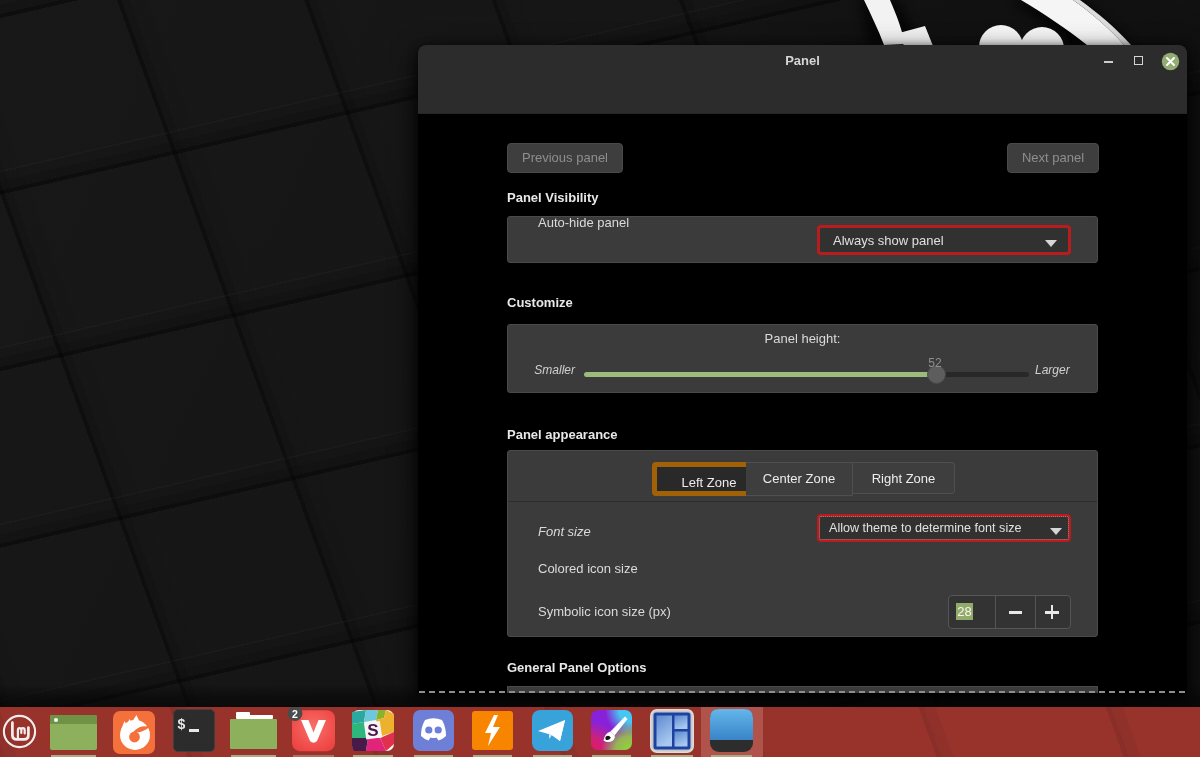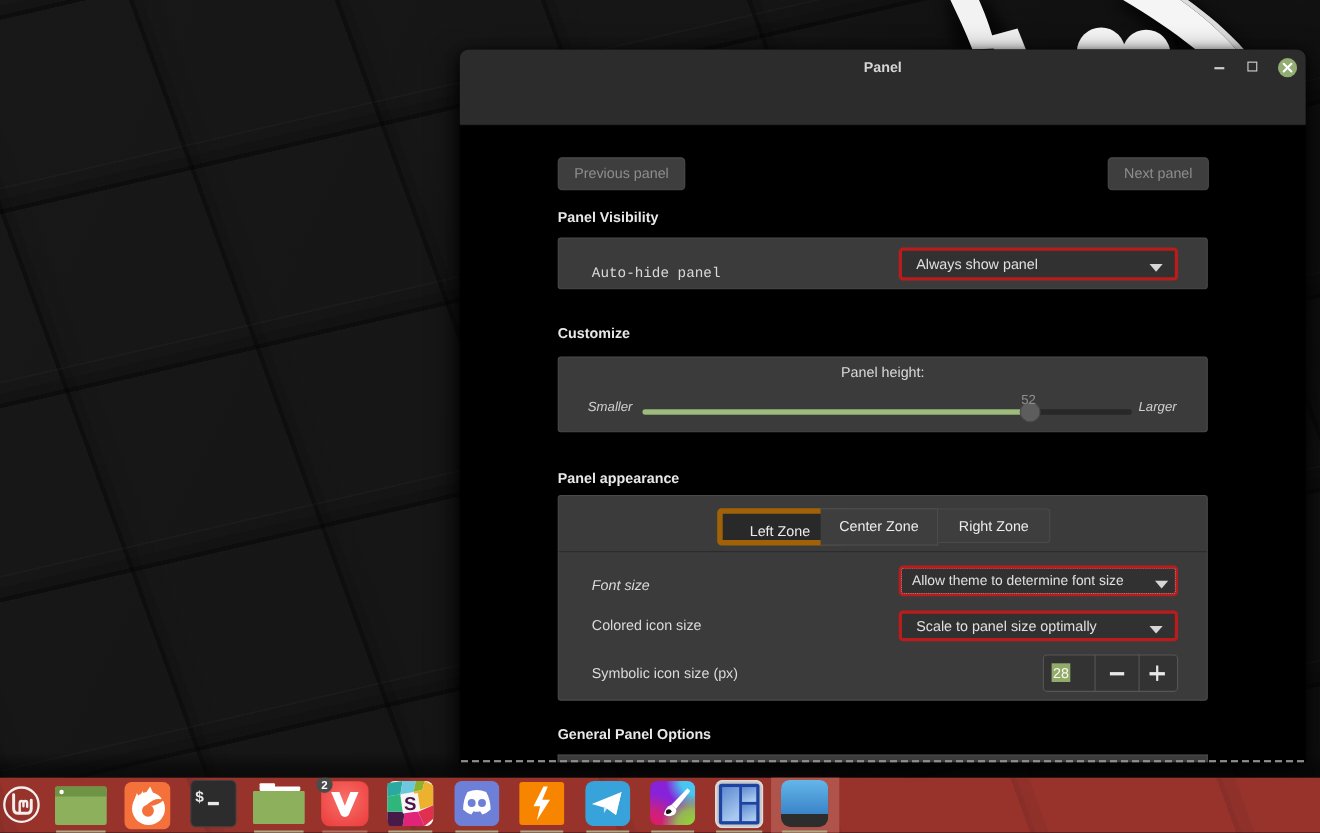--- a/index.html
+++ b/index.html
@@ -77,21 +77,21 @@
   <svg class="abs" style="left:743px;top:6.5px;width:19px;height:19px" viewBox="0 0 19 19">
     <circle cx="9.5" cy="9.5" r="8.7" fill="#92ac74"></circle>
     <path d="M 6 6 L 13 13 M 13 6 L 6 13" stroke="#ffffff" stroke-width="1.9" stroke-linecap="round"></path>
   </svg>
 
   <div class="abs btn" style="left:89px;top:98px;width:116px;height:30px;line-height:28px;">Previous panel</div>
   <div class="abs btn" style="left:589px;top:98px;width:92px;height:30px;line-height:28px;">Next panel</div>
 
   <div class="abs hdr" style="left:89px;top:145px;">Panel Visibility</div>
   <div class="abs box" style="left:89px;top:171px;width:591px;height:47px;"></div>
-  <div class="abs lbl" style="left:120px;top:196px;font-family:Liberation Mono, monospace;">Auto-hide panel</div>
+  <div class="abs lbl" style="left:120px;top:170px;">Auto-hide panel</div>
   <div class="abs dd" style="left:399px;top:180px;width:254px;height:30px;">
     <span class="ddtxt">Always show panel</span>
     <div class="arrow" style="right:11px;top:12px;"></div>
   </div>
 
   <div class="abs hdr" style="left:89px;top:250px;">Customize</div>
   <div class="abs box" style="left:89px;top:279px;width:591px;height:69px;"></div>
   <div class="abs lbl" style="left:0;top:286px;width:769px;text-align:center;">Panel height:</div>
   <div class="abs" style="left:99px;top:318px;width:58px;text-align:right;font-size:12px;font-style:italic;color:#d0d0d0;">Smaller</div>
   <div class="abs" style="left:166px;top:327px;width:445px;height:5px;border-radius:2.5px;background:#282828;"></div>
@@ -108,24 +108,20 @@
   <div class="abs" style="left:435px;top:417px;width:102px;height:32px;background:#3e3e3e;border:1px solid #4f4f4f;border-left:none;border-radius:0 4px 4px 0;box-sizing:border-box;color:#ececec;font-size:13px;text-align:center;line-height:32px;">Right Zone</div>
   <div class="abs" style="left:90px;top:456px;width:589px;height:1px;background:#2c2c2c;"></div>
 
   <div class="abs lbl" style="left:120px;top:479px;font-style:italic;">Font size</div>
   <div class="abs dd" style="left:399px;top:469px;width:254px;height:28px;outline:1px dotted #8a8a8a;outline-offset:-3px;">
     <span class="ddtxt" style="left:9px;font-size:12.6px;">Allow theme to determine font size</span>
     <div class="arrow" style="right:6px;top:11px;"></div>
   </div>
 
   <div class="abs lbl" style="left:120px;top:516px;">Colored icon size</div>
-  <div class="abs dd" style="left:399px;top:510px;width:254px;height:28px;">
-    <span class="ddtxt">Scale to panel size optimally</span>
-    <div class="arrow" style="right:11px;top:11px;"></div>
-  </div>
 
   <div class="abs lbl" style="left:120px;top:559px;">Symbolic icon size (px)</div>
   <div class="abs" style="left:530px;top:550px;width:123px;height:34px;background:#333333;border:1px solid #565656;border-radius:4px;box-sizing:border-box;"></div>
   <div class="abs" style="left:577px;top:550px;width:1px;height:34px;background:#565656;"></div>
   <div class="abs" style="left:617px;top:550px;width:1px;height:34px;background:#565656;"></div>
   <div class="abs" style="left:538px;top:558px;width:17px;height:17px;background:#92ab6b;color:#f8f8ee;font-size:13px;line-height:17px;text-align:center;">28</div>
   <div class="abs" style="left:591px;top:566px;width:13px;height:2.5px;background:#e8e8e8;"></div>
   <div class="abs" style="left:627px;top:566px;width:14px;height:2.5px;background:#e8e8e8;"></div>
   <div class="abs" style="left:632.7px;top:560px;width:2.5px;height:14px;background:#e8e8e8;"></div>
 

